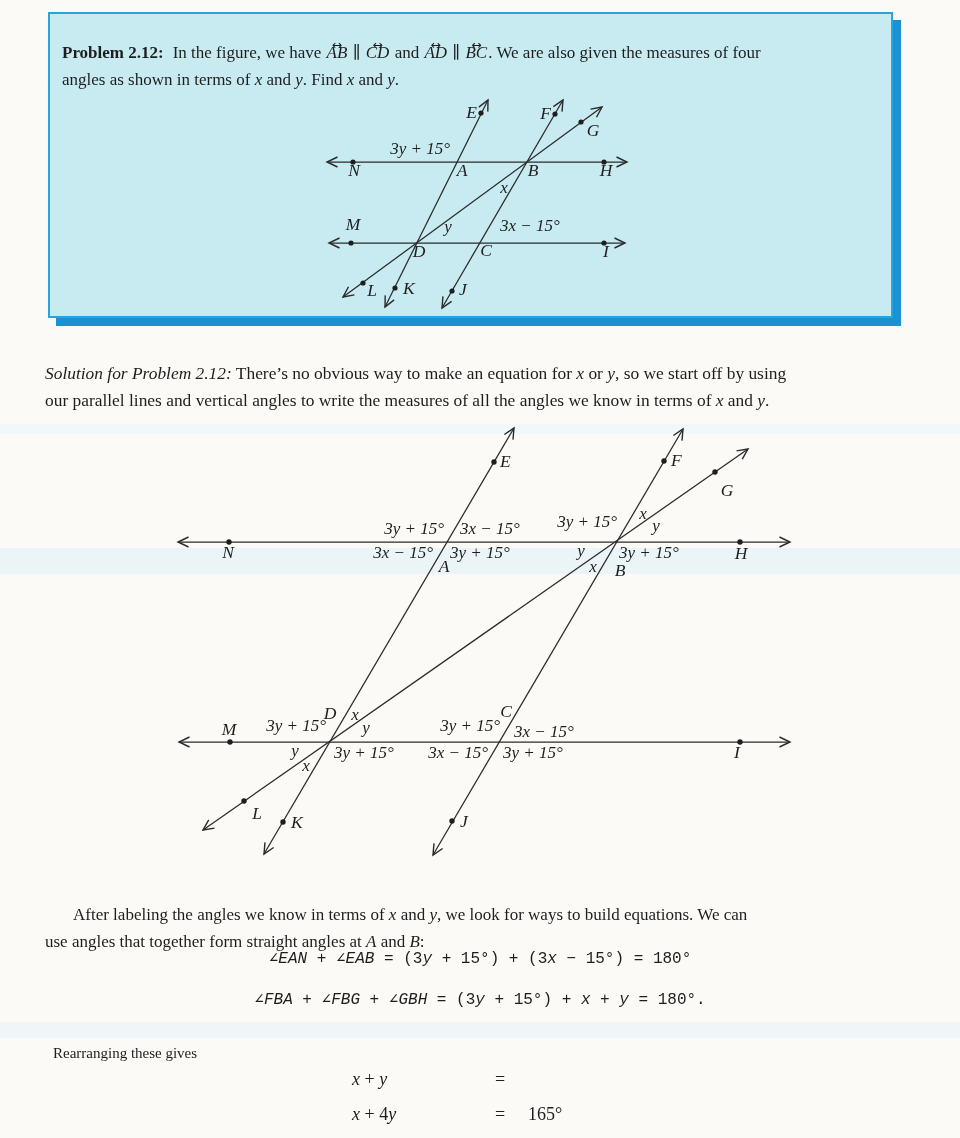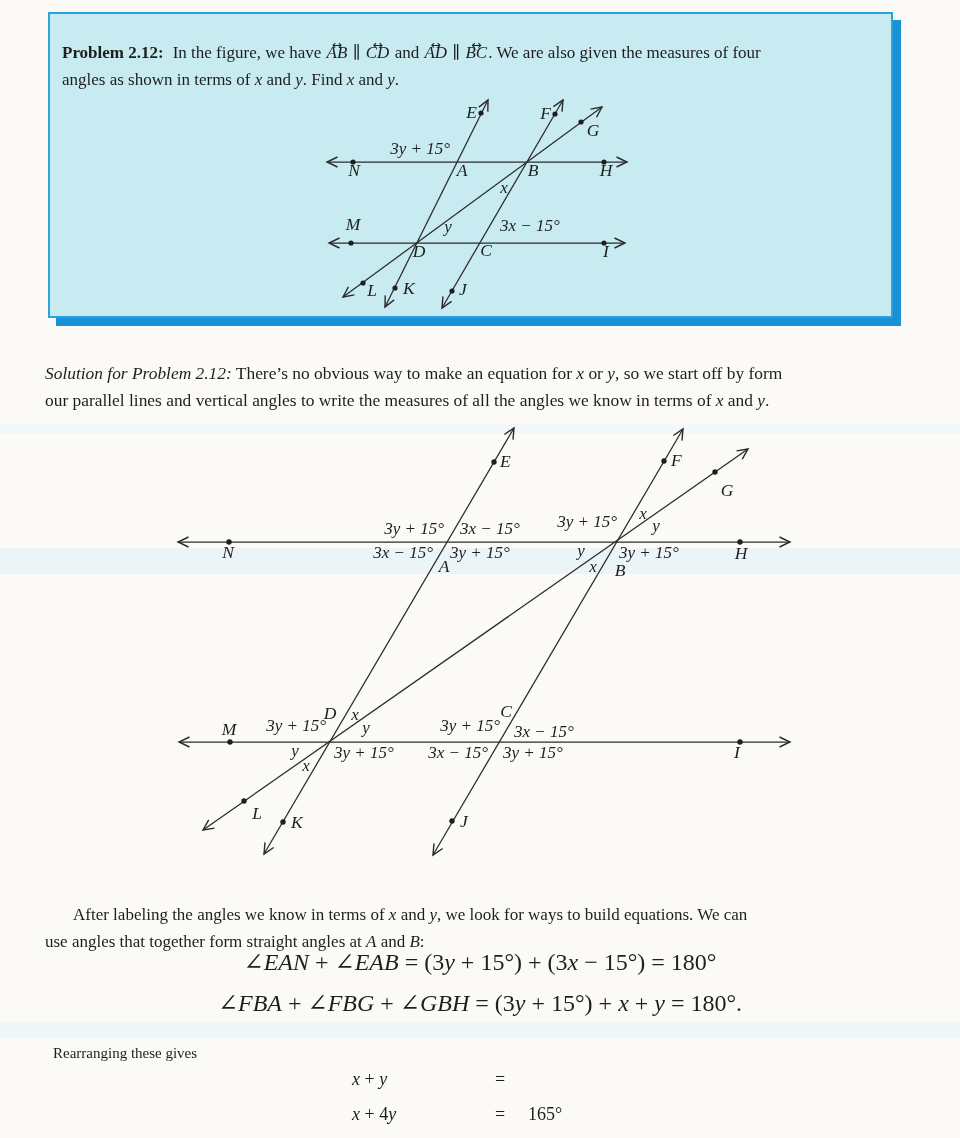--- a/index.html
+++ b/index.html
@@ -30,21 +30,21 @@
   .solution-para {
     position:absolute; left:45px; top:343px; width:892px;
     font-size:17.4px; line-height:27px;
   }
   .fig-big { position:absolute; left:0; top:420px; }
 
   .discussion {
     position:absolute; left:45px; top:884px; width:892px;
     font-size:17px; line-height:27px; text-indent:28px;
   }
-  .eq { position:absolute; left:0; width:960px; text-align:center; font-size:24px; }
+  .eq { position:absolute; left:0; width:960px; text-align:center; font-size:16px;font-family:Liberation Mono, monospace; }
   #eq1 { top:948px; }
   #eq2 { top:989px; }
   .rearrange { position:absolute; left:53px; top:1030px; font-size:15px; }
 
   .system { position:absolute; left:352px; top:1062px; font-size:18px; }
   .system .row { display:flex; line-height:35px; }
   .system .lhs { width:120px; }
   .system .rel { width:56px; text-align:center; }
   .system .rhs { width:130px; text-align:left; }
 
@@ -117,21 +117,21 @@
     </g>
     <g>
       <text x="150" y="66" text-anchor="end">3y + 15°</text>
       <text x="204" y="105" text-anchor="middle">x</text>
       <text x="148" y="144" text-anchor="middle">y</text>
       <text x="200" y="143" text-anchor="start">3x − 15°</text>
     </g>
   </svg>
 </section>
 
-<p class="solution-para"><i>Solution for Problem 2.12:</i><span> There’s no obvious way to make an equation for </span><i>x</i><span> or </span><i>y</i><span>, so we start off by form</span><br><span>our parallel lines and vertical angles to write the measures of all the angles we know in terms of </span><i>x</i><span> and </span><i>y</i><span>.</span></p>
+<p class="solution-para"><i>Solution for Problem 2.12:</i><span> There’s no obvious way to make an equation for </span><i>x</i><span> or </span><i>y</i><span>, so we start off by using</span><br><span>our parallel lines and vertical angles to write the measures of all the angles we know in terms of </span><i>x</i><span> and </span><i>y</i><span>.</span></p>
 
 <svg class="fig-big" width="960" height="455" viewBox="0 0 960 455">
   <defs>
     <marker id="arrB" markerUnits="userSpaceOnUse" markerWidth="16" markerHeight="16" viewBox="0 0 16 16" refX="14" refY="8" orient="auto-start-reverse">
       <path d="M3.5,3 L14,8 L3.5,13" fill="none" stroke="#2a2a2a" stroke-width="1.4"></path>
     </marker>
   </defs>
   <g>
     <line x1="178" y1="122" x2="790" y2="122" marker-start="url(#arrB)" marker-end="url(#arrB)"></line>
     <line x1="179" y1="322" x2="790" y2="322" marker-start="url(#arrB)" marker-end="url(#arrB)"></line>

